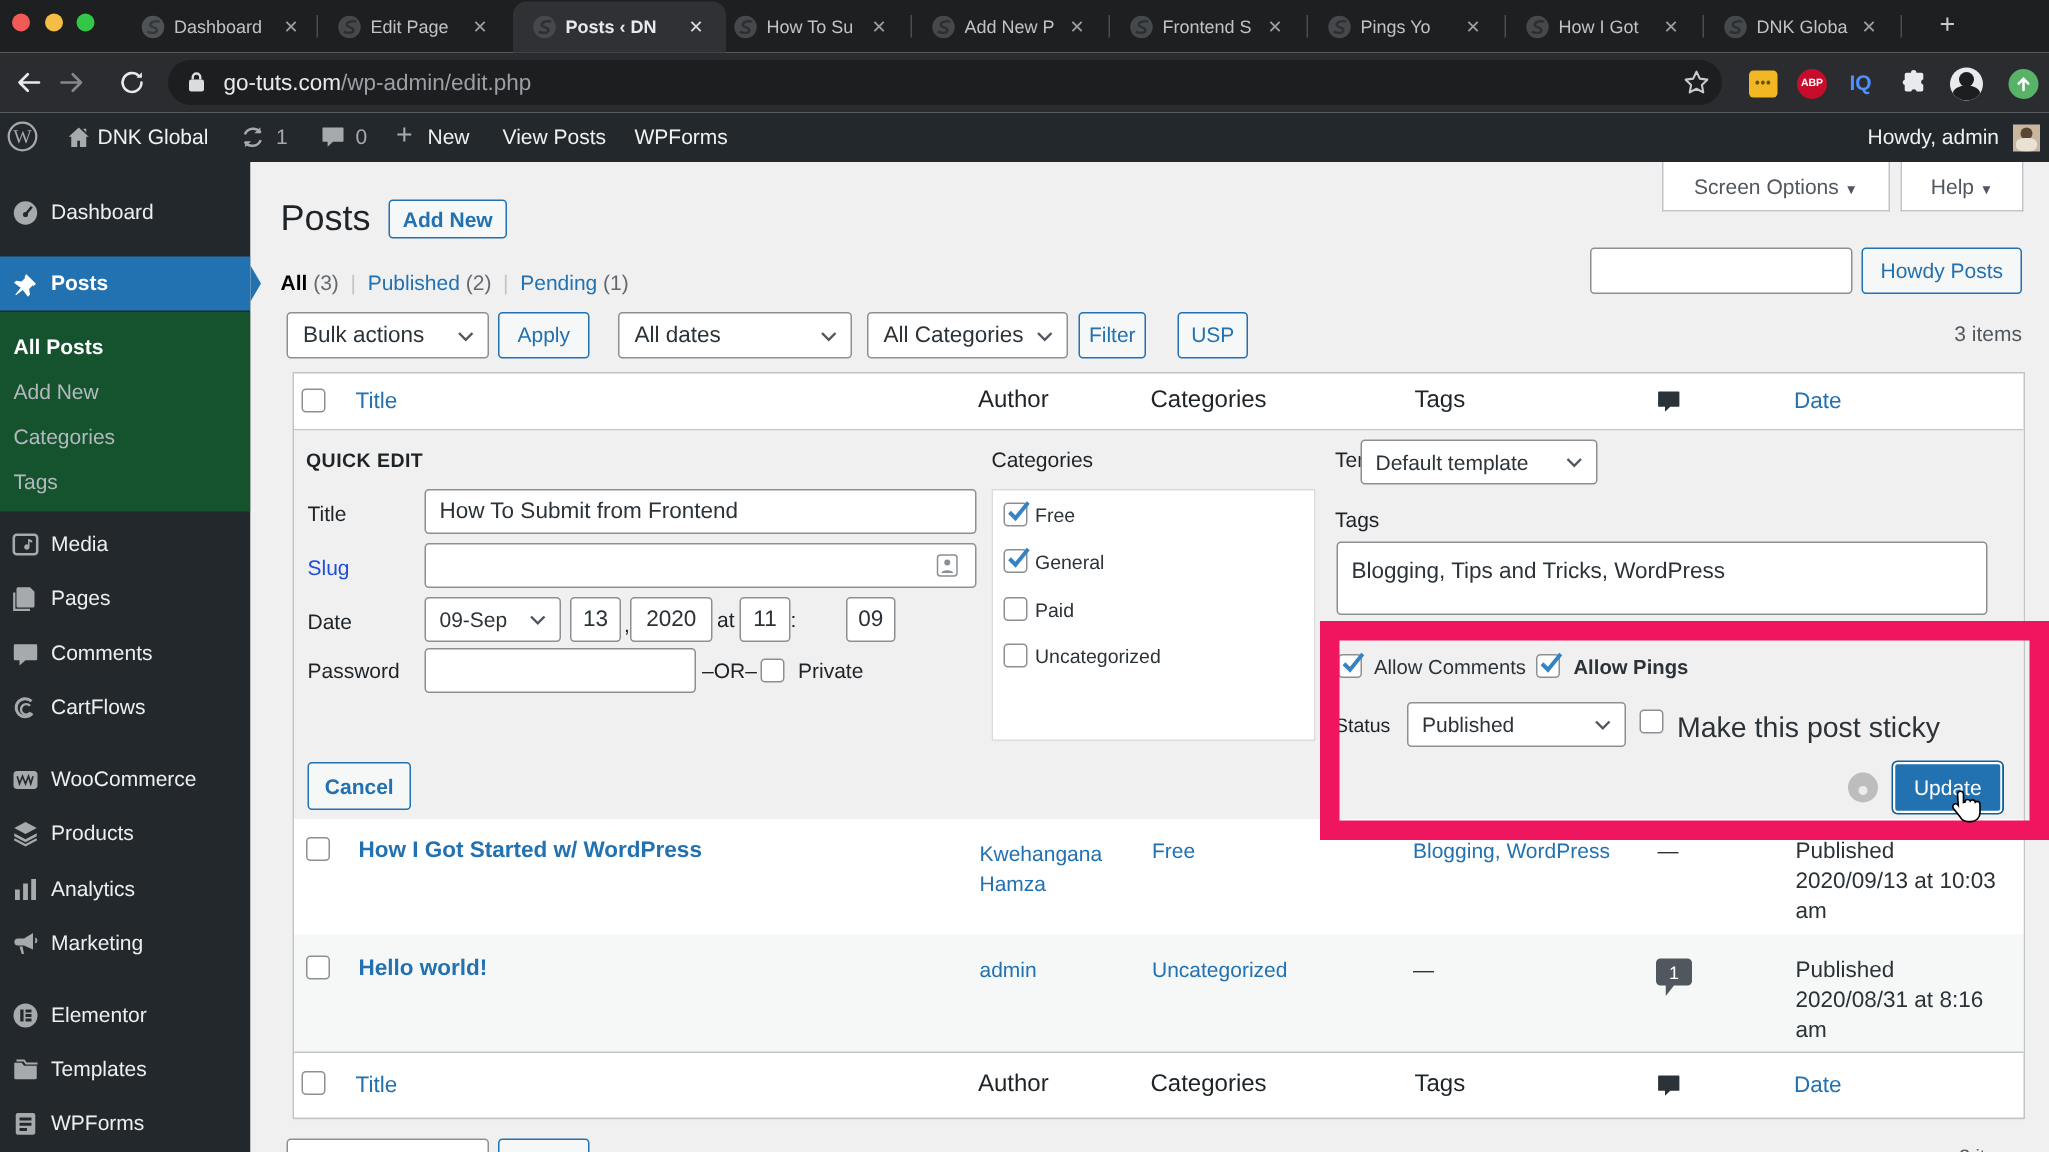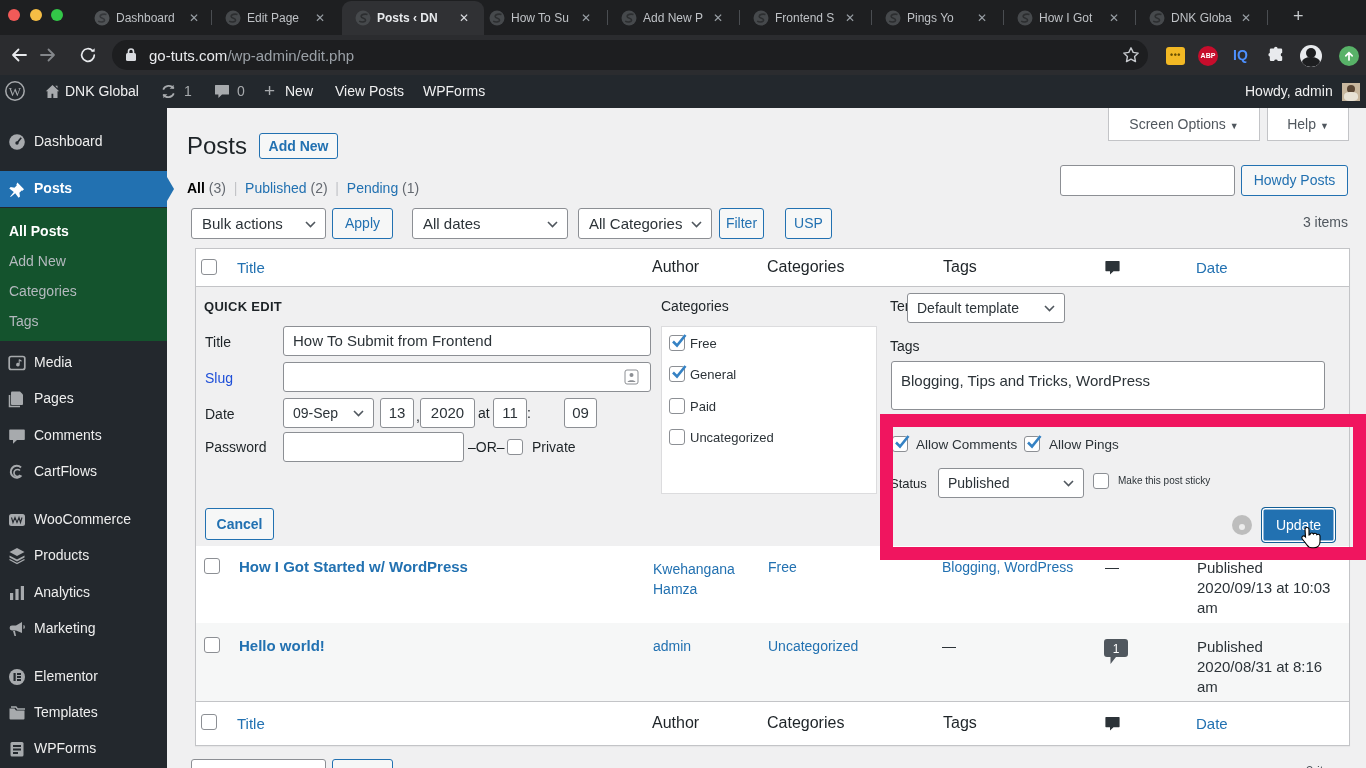--- a/index.html
+++ b/index.html
@@ -412,27 +412,27 @@
 
     <div class="abs cb" style="left:725px;top:328px;"></div>
       <svg class="abs" style="left:726px;top:325px;" width="18" height="18" viewBox="0 0 18 18">
         <path d="M3 9.5l4 4L15.5 3" stroke="#3582c4" stroke-width="2.6" fill="none"></path>
       </svg>
     <div class="abs" style="left:749px;top:329px;font-size:13.5px;color:#2c3338;">Allow Comments</div>
     <div class="abs cb" style="left:857px;top:328px;"></div>
       <svg class="abs" style="left:858px;top:325px;" width="18" height="18" viewBox="0 0 18 18">
         <path d="M3 9.5l4 4L15.5 3" stroke="#3582c4" stroke-width="2.6" fill="none"></path>
       </svg>
-    <div class="abs" style="left:882px;top:329px;font-size:13.5px;color:#2c3338;">Allow Pings</div>
+    <div class="abs" style="left:882px;top:329px;font-size:13.5px;color:#2c3338;font-weight:bold;">Allow Pings</div>
     <div class="abs" style="left:723px;top:368px;font-size:13px;color:#1d2327;">Status</div>
     <div class="abs wpsel" style="left:771px;top:360px;width:146px;height:30px;line-height:28px;padding-left:9px;font-size:14px;">Published<svg class="chev" width="11" height="7" viewBox="0 0 11 7">
           <path d="M1 1l4.5 4.5L10 1" stroke="#50575e" stroke-width="1.6" fill="none"></path>
         </svg></div>
     <div class="abs cb" style="left:926px;top:365px;"></div>
-    <div class="abs" style="left:951px;top:367px;font-size:10px;color:#2c3338;">Make this post sticky</div>
+    <div class="abs" style="left:951px;top:367px;font-size:19px;color:#2c3338;">Make this post sticky</div>
     <div class="abs" style="left:1065px;top:407px;width:20px;height:20px;border-radius:50%;background:#bdbdbd;">
         <div class="abs" style="left:7px;top:9px;width:6px;height:6px;border-radius:50%;background:#ececec;"></div>
       </div>
     <div class="abs" style="left:1094px;top:399px;width:75px;height:36px;background:#2271b1;border:1px solid #135e96;border-radius:4px;color:#fff;font-size:14px;text-align:center;line-height:34px;box-shadow:0 0 0 1.5px #fff inset;">Update</div>
 
     <div class="abs" style="left:29px;top:438px;width:1153px;height:77px;background:#fff;"></div>
     <div class="abs cb" style="left:37px;top:450px;"></div>
     <div class="abs link" style="left:72px;top:450px;font-size:15px;font-weight:bold;">How I Got Started w/ WordPress</div>
     <div class="abs link" style="left:486px;top:451px;font-size:14px;line-height:20px;">Kwehangana<br>Hamza</div>
     <div class="abs link" style="left:601px;top:451px;font-size:14px;">Free</div>

